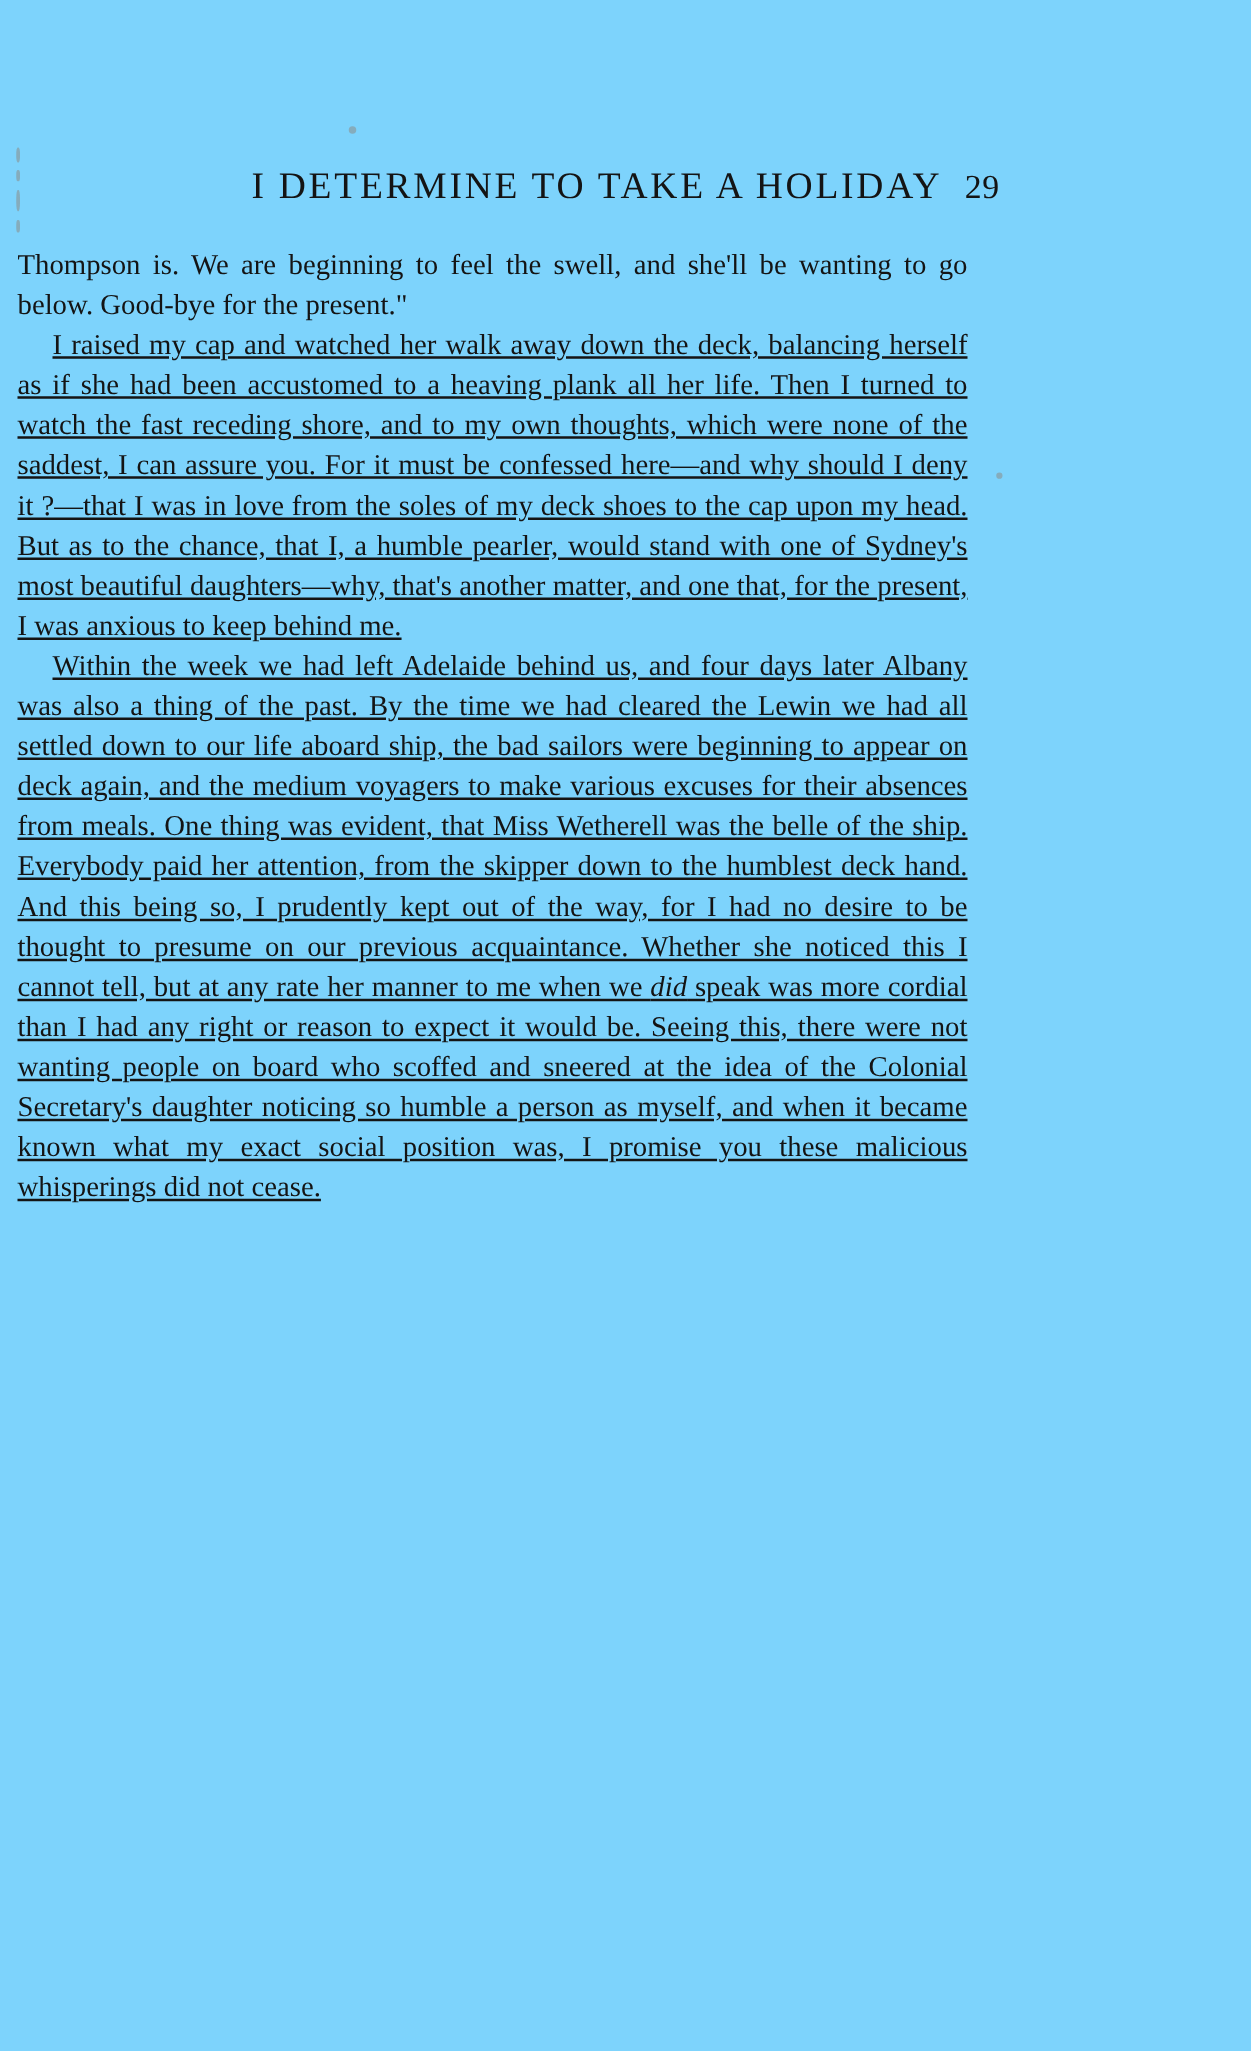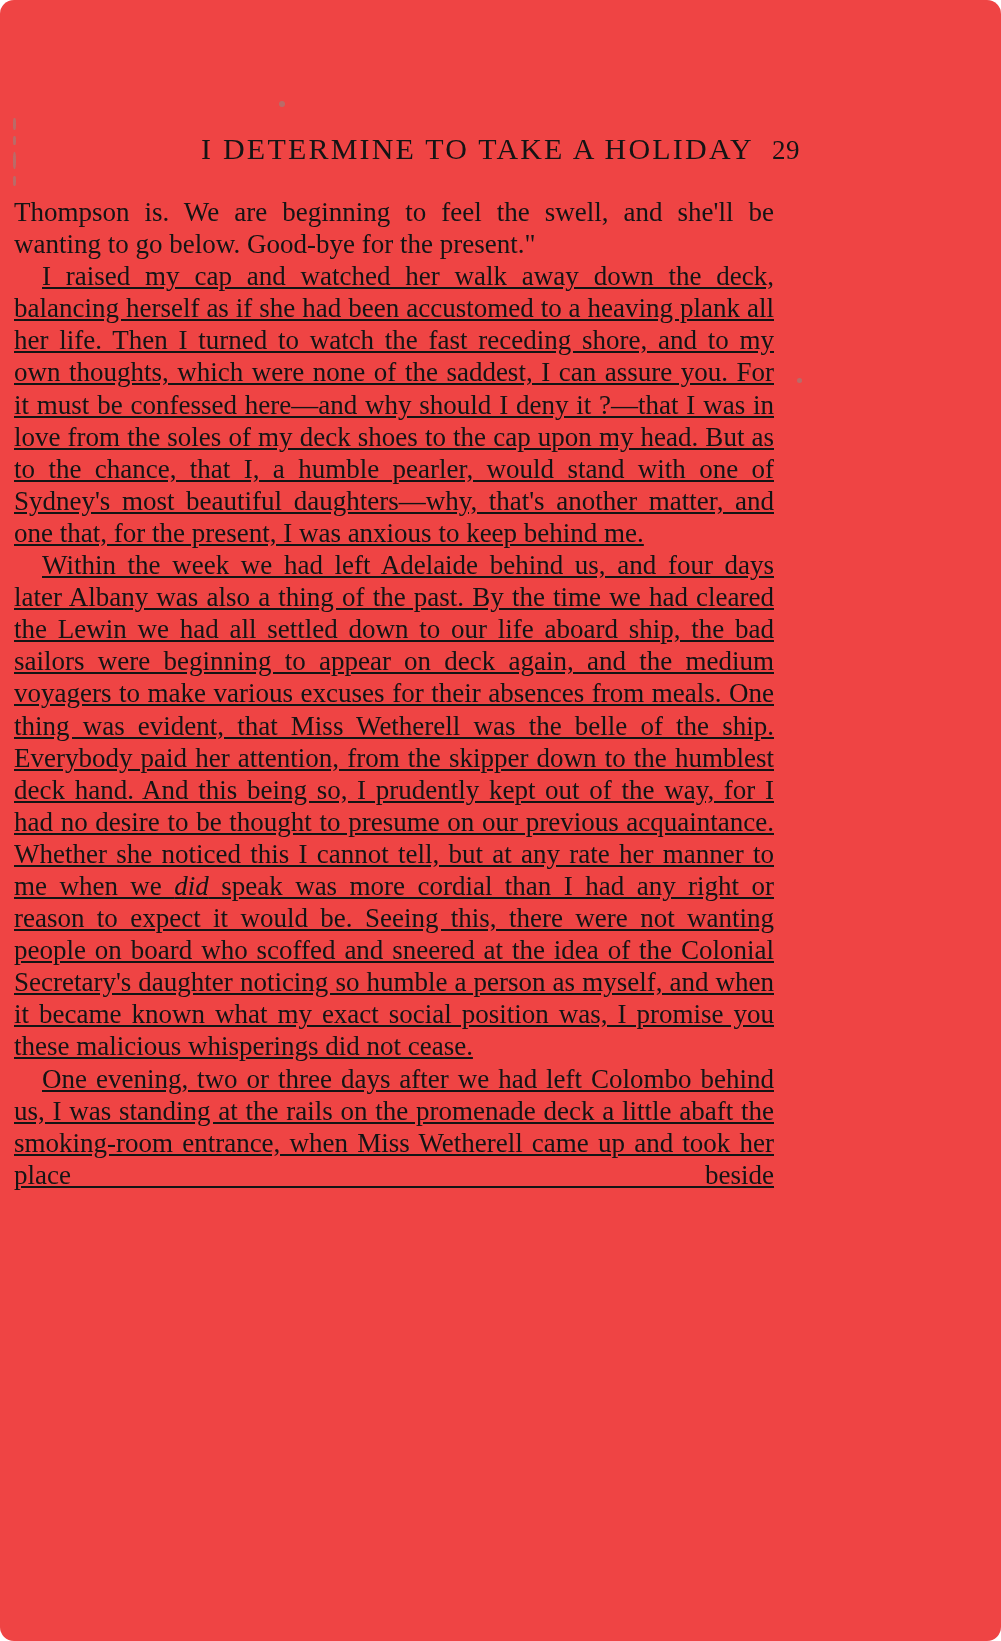--- a/index.html
+++ b/index.html
@@ -4,25 +4,24 @@
 <style>
   html, body {
     margin: 0;
     padding: 0;
     background: #ffffff;
   }
   .page {
     position: relative;
     width: 1001px;
     height: 1641px;
-    background: #ef4444;
+    background: #7dd3fc;
     overflow: hidden;
     font-family: "Liberation Serif", serif;
     color: #111111;
-    border-radius: 14px;
   }
   
   .speck {
     position: absolute;
     background: #8c8c86;
     opacity: .55;
     border-radius: 40%;
   }
   .s1 { left: 13px;  top: 118px; width: 3px;  height: 12px; }
   .s2 { left: 13px;  top: 136px; width: 3px;  height: 9px;  }
@@ -49,21 +48,21 @@
     letter-spacing: 0.5px;
     margin-left: 18px;
     color: #141414;
   }
 
   .body-text {
     position: absolute;
     left: 14px;
     top: 196px;
     width: 760px;
-    font-size: 27px;
+    font-size: 23px;
     line-height: 32.1px;
     color: #141414;
   }
   .body-text p {
     margin: 0;
     text-align: justify;
     text-justify: inter-word;
   }
   .body-text p.indent {
     text-indent: 28px;
@@ -92,16 +91,15 @@
   <div class="speck s6"></div>
 
   <div class="header">
     <span class="running-title">I DETERMINE TO TAKE A HOLIDAY</span><span class="folio">29</span>
   </div>
 
   <div class="body-text">
     <p class="flush"><span>Thompson is. We are beginning to feel the swell, and she'll be wanting to go below. Good-bye for the present."</span></p>
     <p class="indent"><span>I raised my cap and watched her walk away down the deck, balancing herself as if she had been accustomed to a heaving plank all her life. Then I turned to watch the fast receding shore, and to my own thoughts, which were none of the saddest, I can assure you. For it must be confessed here—and why should I deny it ?—that I was in love from the soles of my deck shoes to the cap upon my head. But as to the chance, that I, a humble pearler, would stand with one of Sydney's most beautiful daughters—why, that's another matter, and one that, for the present, I was anxious to keep behind me.</span></p>
     <p class="indent"><span>Within the week we had left Adelaide behind us, and four days later Albany was also a thing of the past. By the time we had cleared the Lewin we had all settled down to our life aboard ship, the bad sailors were beginning to appear on deck again, and the medium voyagers to make various excuses for their absences from meals. One thing was evident, that Miss Wetherell was the belle of the ship. Everybody paid her attention, from the skipper down to the humblest deck hand. And this being so, I prudently kept out of the way, for I had no desire to be thought to presume on our previous acquaintance. Whether she noticed this I cannot tell, but at any rate her manner to me when we </span><em>did</em><span> speak was more cordial than I had any right or reason to expect it would be. Seeing this, there were not wanting people on board who scoffed and sneered at the idea of the Colonial Secretary's daughter noticing so humble a person as myself, and when it became known what my exact social position was, I promise you these malicious whisperings did not cease.</span></p>
-    <p class="indent"><span class="last-line-full">One evening, two or three days after we had left Colombo behind us, I was standing at the rails on the promenade deck a little abaft the smoking-room entrance, when Miss Wetherell came up and took her place beside</span></p>
   </div>
 
 </div>
 
 </body></html>

